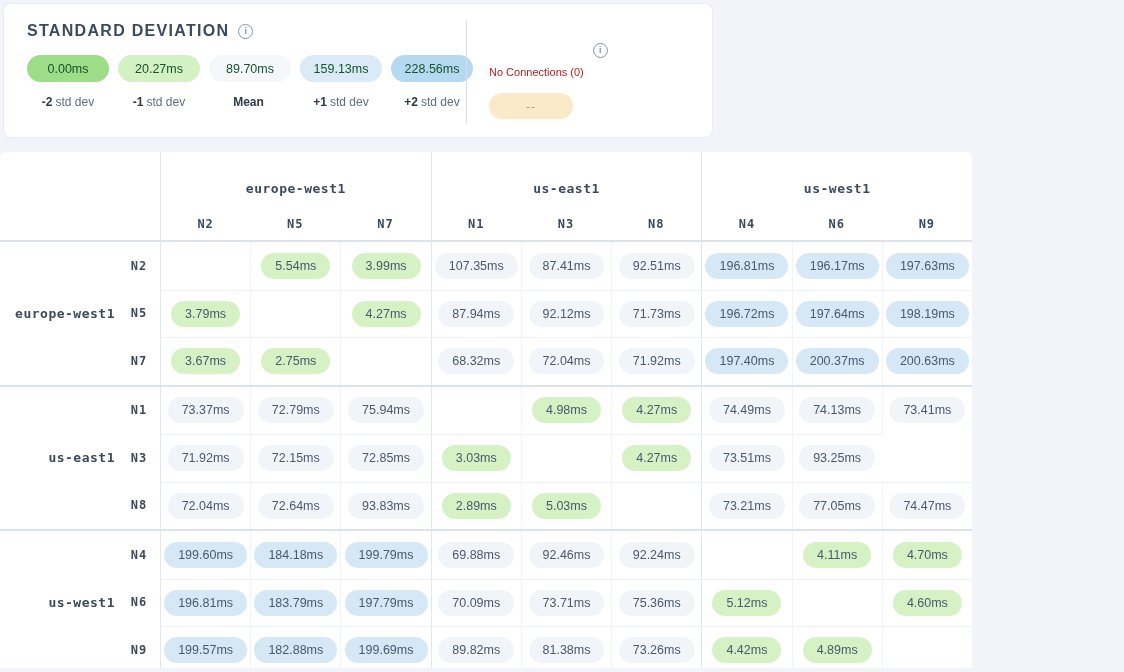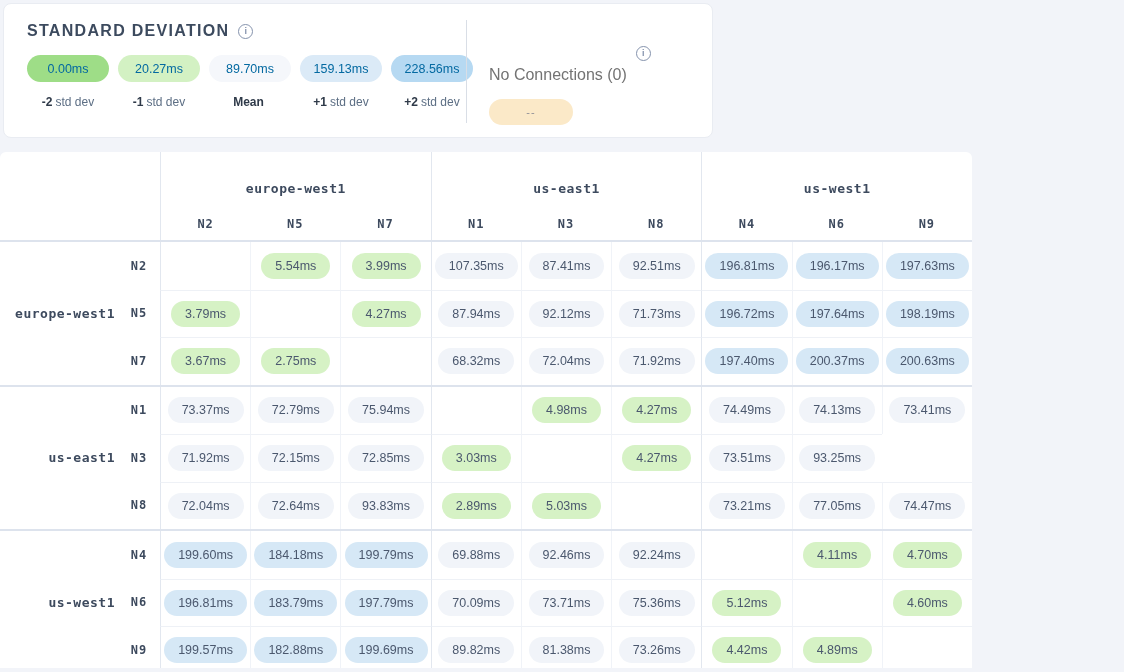--- a/index.html
+++ b/index.html
@@ -23,27 +23,27 @@
     width:15px; height:15px; border:1.5px solid #8593ad; border-radius:50%;
     color:#8593ad; font-size:9px; font-weight:bold; font-style:normal;
     display:inline-flex; align-items:center; justify-content:center;
     cursor:pointer; flex:0 0 auto;
   }
   .stops { display:flex; gap:9px; margin-top:15px; }
   .stop { width:82px; display:flex; flex-direction:column; align-items:center; }
   .stop-pill {
     width:82px; height:27px; border-radius:14px;
     display:flex; align-items:center; justify-content:center;
-    font-size:12.5px; color:#0369a1;
+    font-size:12.5px; color:#14532d;
   }
   .stop-label { margin-top:13px; font-size:12px; color:#5c6e84; white-space:nowrap; }
   .stop-label b { color:#2f3a49; font-weight:bold; margin-right:3px; }
   .legend-divider { width:1px; background:#d9dee6; margin:16px 0 14px 0; }
   .legend-right { padding:18px 0 0 22px; }
-  .noconn-title { font-size:16px; color:#737373;margin-top:44px; }
+  .noconn-title { font-size:11px; color:#b91c1c;margin-top:44px; }
   .noconn-pill {
     margin-top:15px; width:84px; height:26px; border-radius:13px;
     display:flex; align-items:center; justify-content:center;
     font-size:11px; letter-spacing:1px; color:#8f9097;
   }
 
   
   .matrix-card {
     position:absolute; left:0; top:152px; width:972px; bottom:4px;
     background:#ffffff; border-radius:6px 6px 0 0; overflow:hidden;

